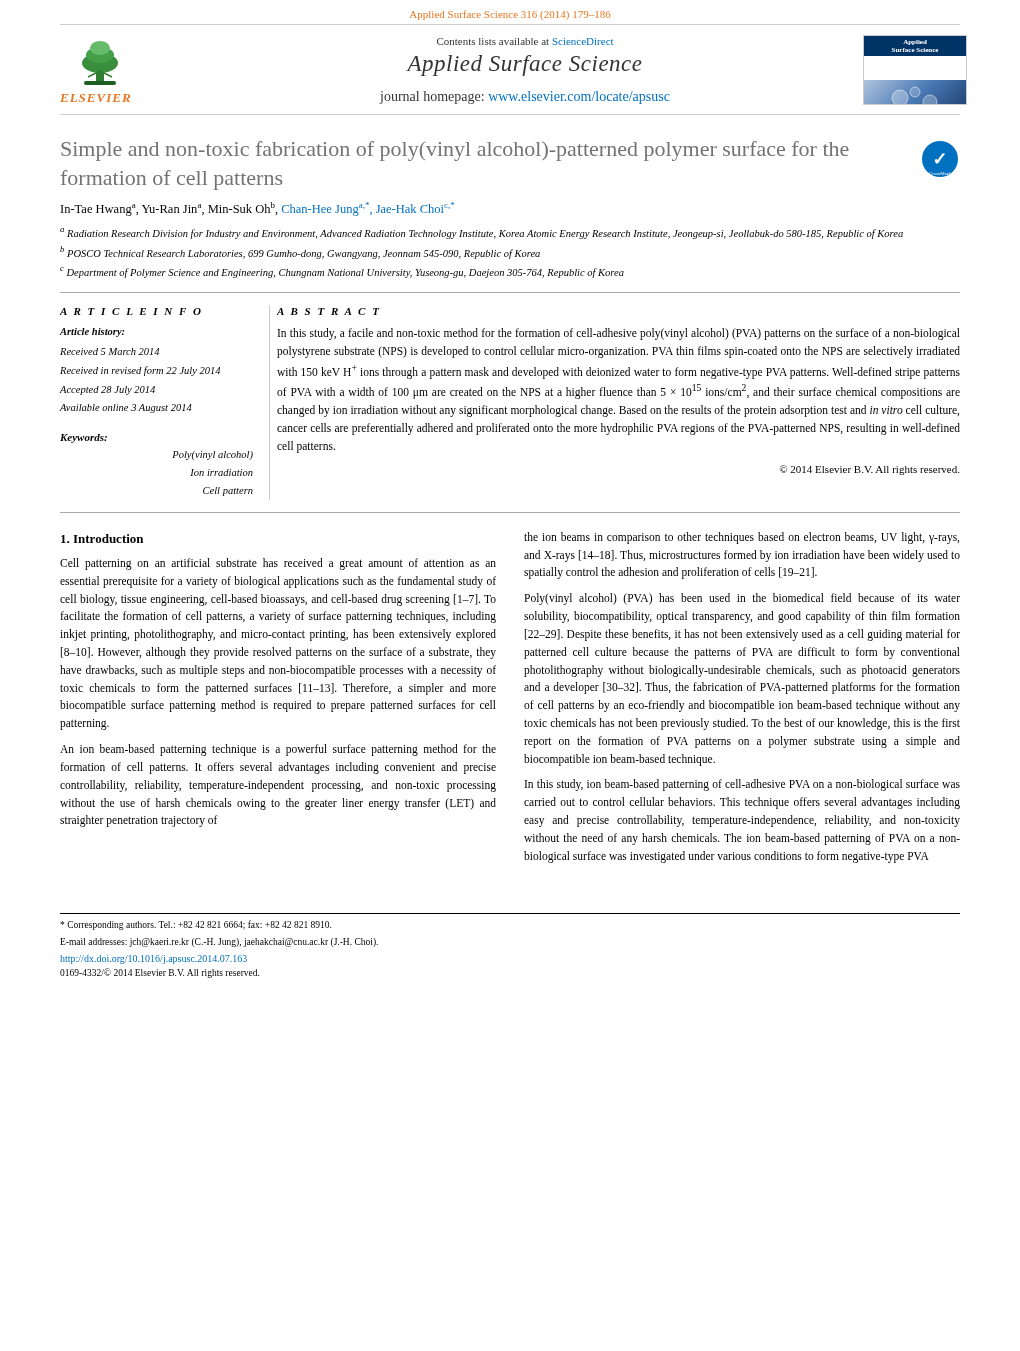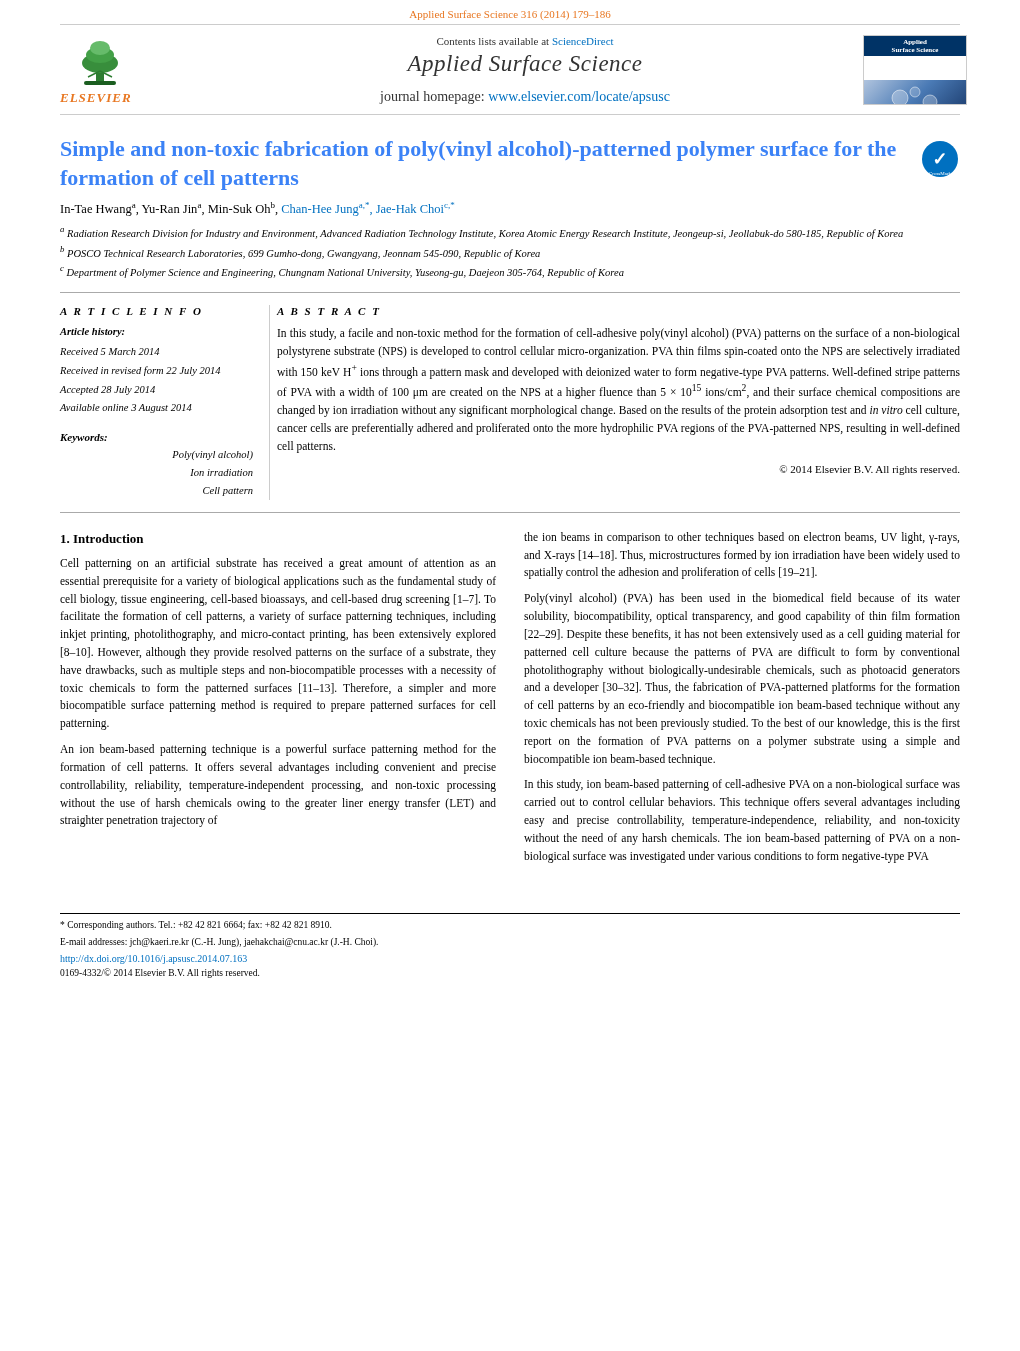--- a/index.html
+++ b/index.html
@@ -122,22 +122,22 @@
     }
 
     .crossmark-row {
       display: flex;
       justify-content: space-between;
       align-items: flex-start;
     }
 
     .article-title {
       font-size: 22px;
-      font-weight: bold;
-      color: #3b82f6;
+      font-weight: normal;
+      color: #737373;
       line-height: 1.3;
       flex: 1;
       padding-right: 20px;
     }
 
     .crossmark-badge {
       width: 40px;
       height: 40px;
       flex-shrink: 0;
       margin-top: 4px;

